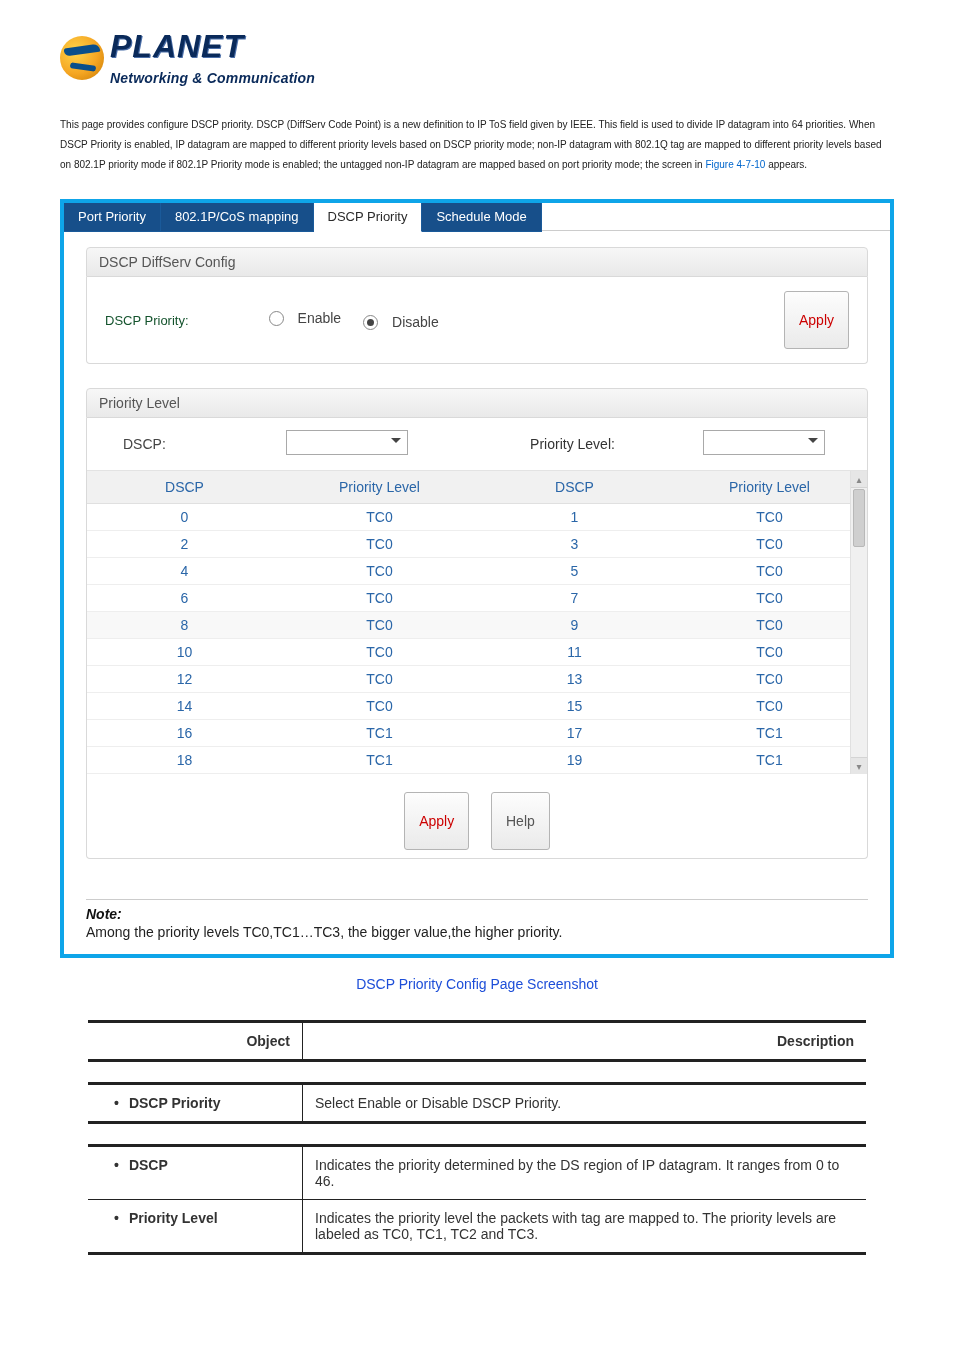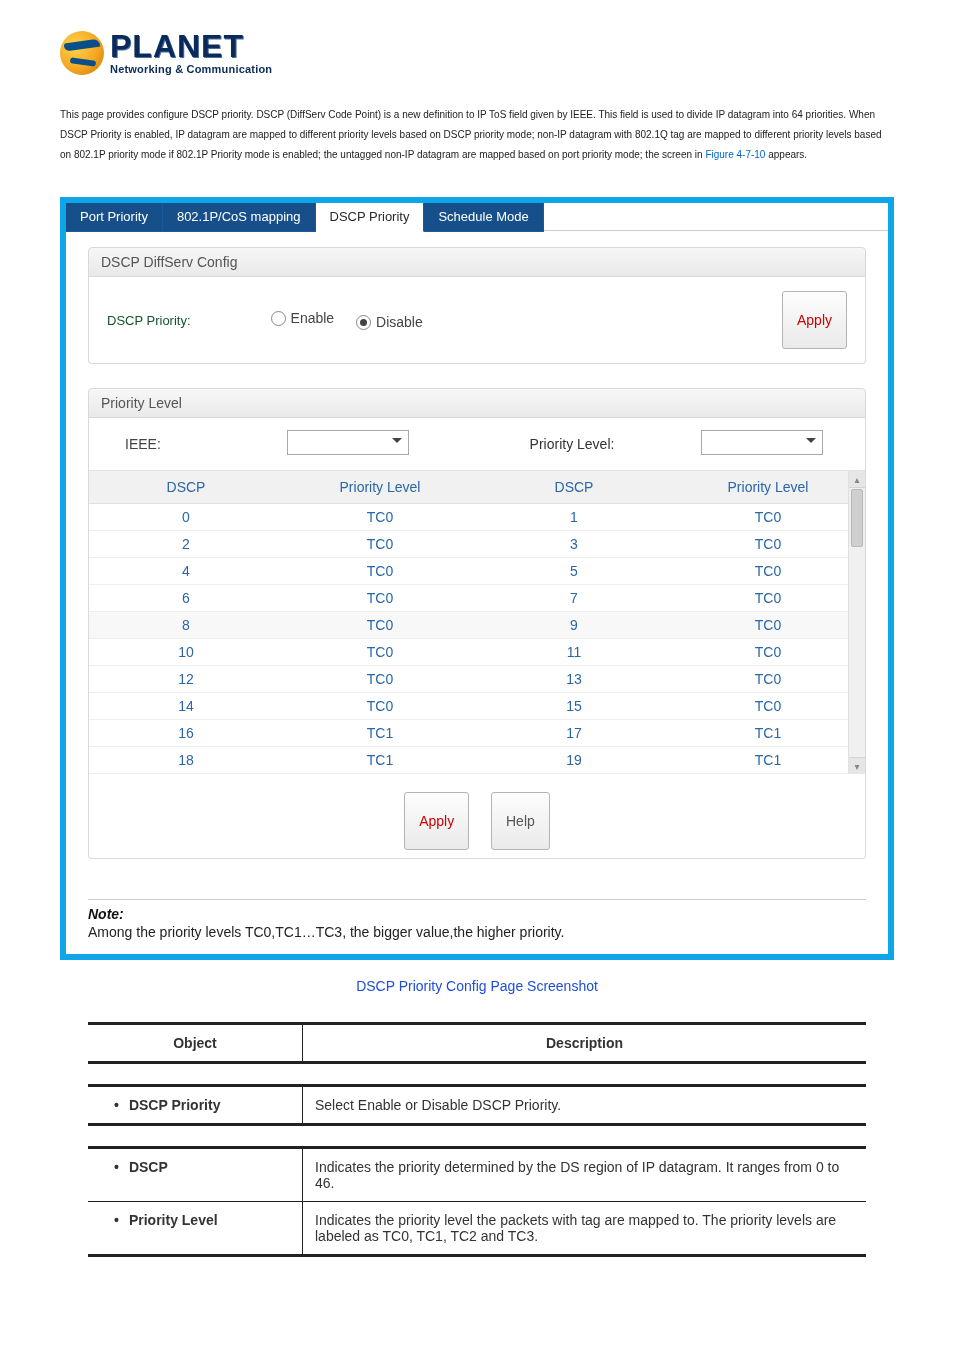--- a/index.html
+++ b/index.html
@@ -20,33 +20,33 @@
     position: relative; overflow:hidden;
   }
   .logo-globe::before, .logo-globe::after {
     content:""; position:absolute; background:#0a4e8a;
   }
   .logo-globe::before { width:36px; height:8px; top:10px; left:4px; border-radius:4px 10px 2px 8px; transform:rotate(-8deg); }
   .logo-globe::after { width:26px; height:6px; bottom:10px; left:10px; border-radius:6px; transform:rotate(8deg); }
   .logo-text-block { display:flex; flex-direction:column; line-height:1; }
   .logo-text {
     font-size: 32px; font-weight: 900; letter-spacing: 1px;
-    color:#0a2a5a; 
+    color:#0a2a5a; font-style: italic;
     text-shadow: 1px 1px 0 #4a6ea8;
   }
   .logo-sub {
-    font-size: 11px; font-weight: bold;
-    color:#0a2a5a; letter-spacing: 0.2px; margin-top:2px;
+    font-size: 14px; font-style: italic; font-weight: bold;
+    color:#0a2a5a; letter-spacing: 0.2px; margin-top:9px;
   }
 
   .intro-text p { line-height: 2.0; font-size: 10px; color:#222; margin:0; }
   .figref { color:#0066cc; }
 
   .panel {
-    border: 6px solid #0ea5e9; margin-top: 32px; position:relative;
+    border: 4px solid #0ea5e9; margin-top: 24px; position:relative;
     background:#fff;
   }
   .tabbar {
     display:flex; height:28px; background:#fff;
   }
   .tab {
     padding:0 14px; font-size:13px; height:28px; line-height:28px;
     border-right:1px solid #1a5a9a;
     background:#174f8a; color:#fff; cursor:pointer;
     border-bottom:1px solid #1a5a9a;
@@ -61,21 +61,21 @@
     border:1px solid #d9d9d9; border-radius:4px 4px 0 0;
     padding:6px 12px; color:#555; font-size:14px;
   }
   .section-box {
     border:1px solid #d9d9d9; border-top:none; border-radius:0 0 4px 4px;
     padding:14px 18px; display:flex; align-items:center; gap:20px;
     margin-bottom:24px;
   }
   .label-dark { color:#14532d; font-size:13px; white-space:nowrap;text-align:right; }
 
-  .radio { display:inline-flex; align-items:center; gap:5px; margin-right:18px; color:#444; font-size:14px;}
+  .radio { display:inline-flex; align-items:center; gap:14px; margin-right:18px; color:#444; font-size:14px;}
   .radio-dot {
     width:13px; height:13px; border:1px solid #888; border-radius:50%;
     display:inline-flex; align-items:center; justify-content:center; background:#fff;
   }
   .radio-dot.checked::after { content:""; width:7px; height:7px; background:#444; border-radius:50%; display:block; }
 
   .btn {
     display:inline-block; background:linear-gradient(#fdfdfd,#eaeaea);
     border:1px solid #b4b4b4; border-radius:3px; padding:20px 14px;
     font-size:14px; color:#c00; cursor:pointer;
@@ -137,21 +137,21 @@
   .caption { text-align:center; font-size:14px; color:#1d4ed8; margin:18px 0 28px 0; }
 
   .fields-intro { font-size:14px; color:#222; margin-bottom:14px; }
 
   table.fields {
     width: 100%; border-collapse:collapse; font-size:14px;
     margin: 0 28px 20px 28px; width: calc(100% - 56px);
   }
   table.fields.head-tbl { border-top:3px solid #222; border-bottom:3px solid #222; }
   table.fields.head-tbl td, table.fields.head-tbl th {
-    border-left:1px solid #222; border-right:none; padding:10px 12px; font-weight:bold; text-align:center;
+    border-left:1px solid #222; border-right:none; padding:10px 12px; font-weight:bold; text-align:right;
   }
   table.fields.head-tbl th:first-child, table.fields.head-tbl td:first-child { border-left:none; }
 
   table.fields.body-tbl { border-top:3px solid #222; border-bottom:3px solid #222; }
   table.fields.body-tbl td {
     border:1px solid #222; padding:10px 12px; vertical-align:top;
   }
   table.fields.body-tbl tr td:first-child { border-left:none; width:190px; font-weight:bold;}
   table.fields.body-tbl tr td:last-child { border-right:none; }
 
@@ -210,21 +210,21 @@
           </div>
           <span class="btn">Apply</span>
         </div>
       </div>
 
       <div class="section2">
         <div class="section-title">Priority Level</div>
         <div class="section-box">
 
           <div class="pl-header-row">
-            <div class="cell-l">IEEE:</div>
+            <div class="cell-l">DSCP:</div>
             <div>
               <span class="select-look">
                 <span class="caret"></span>
               </span>
             </div>
             <div style="text-align:center;">Priority Level:</div>
             <div style="text-align:center;">
               <span class="select-look">
                 <span class="caret"></span>
               </span>

